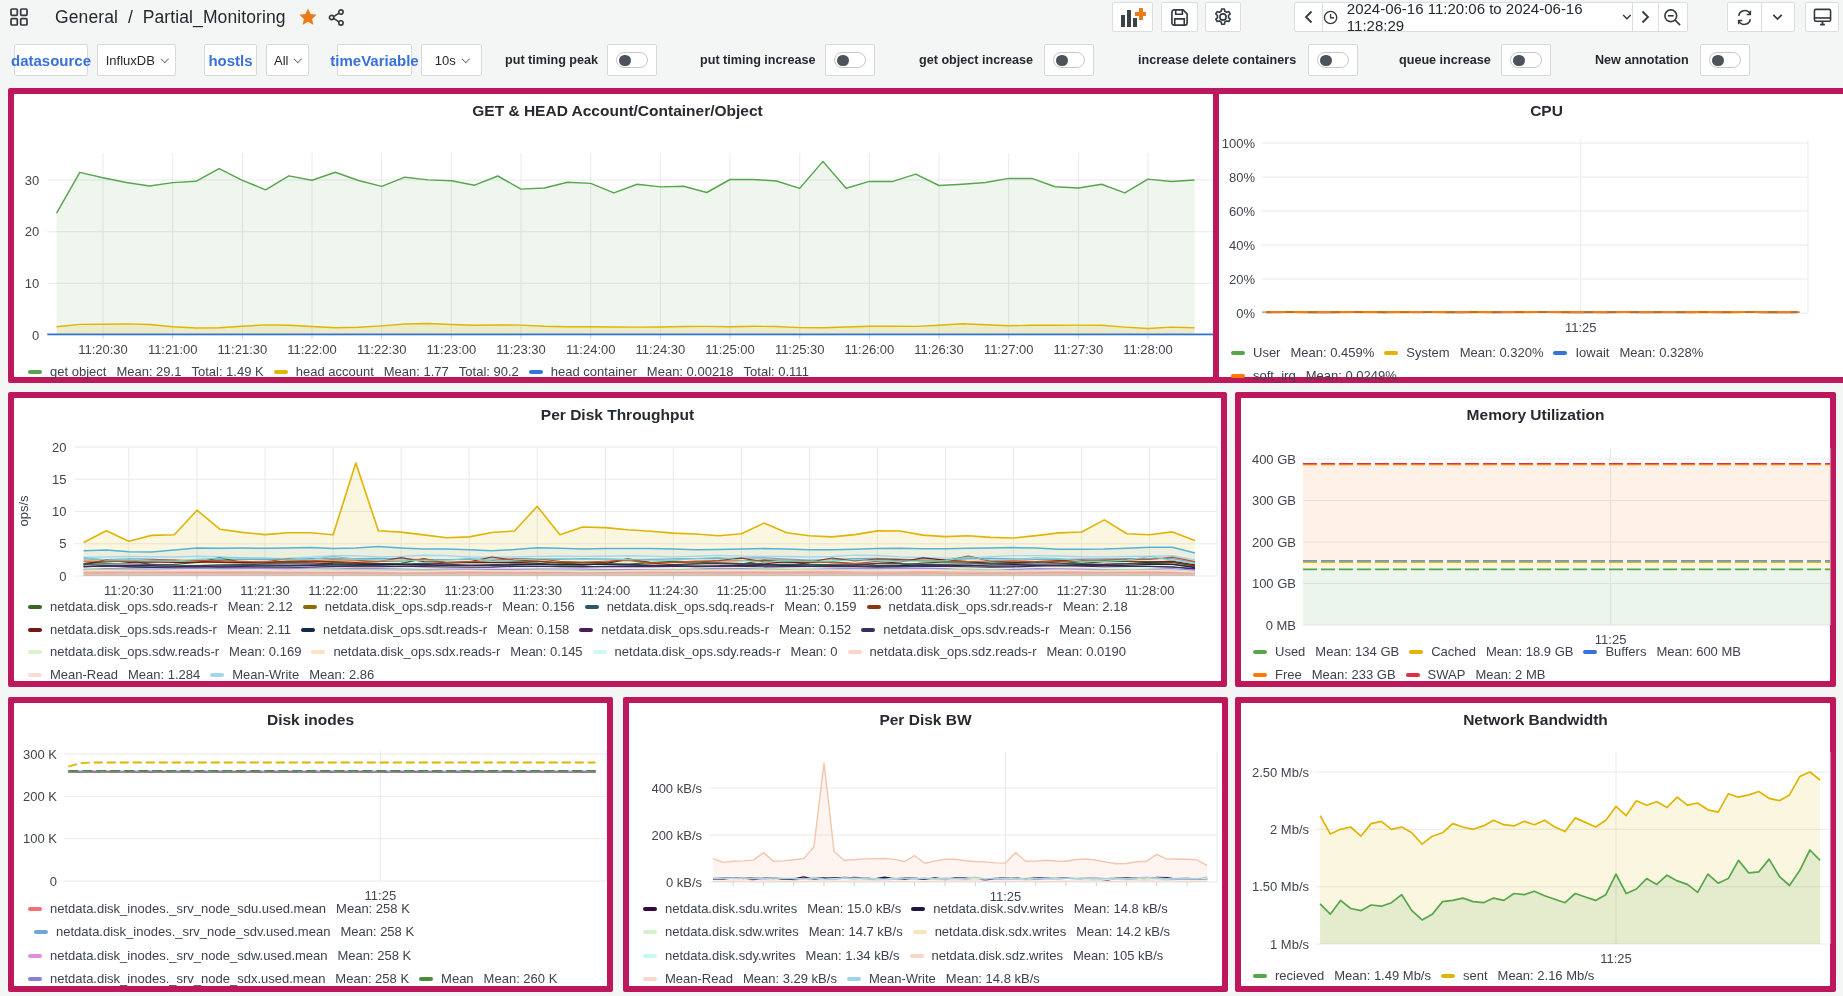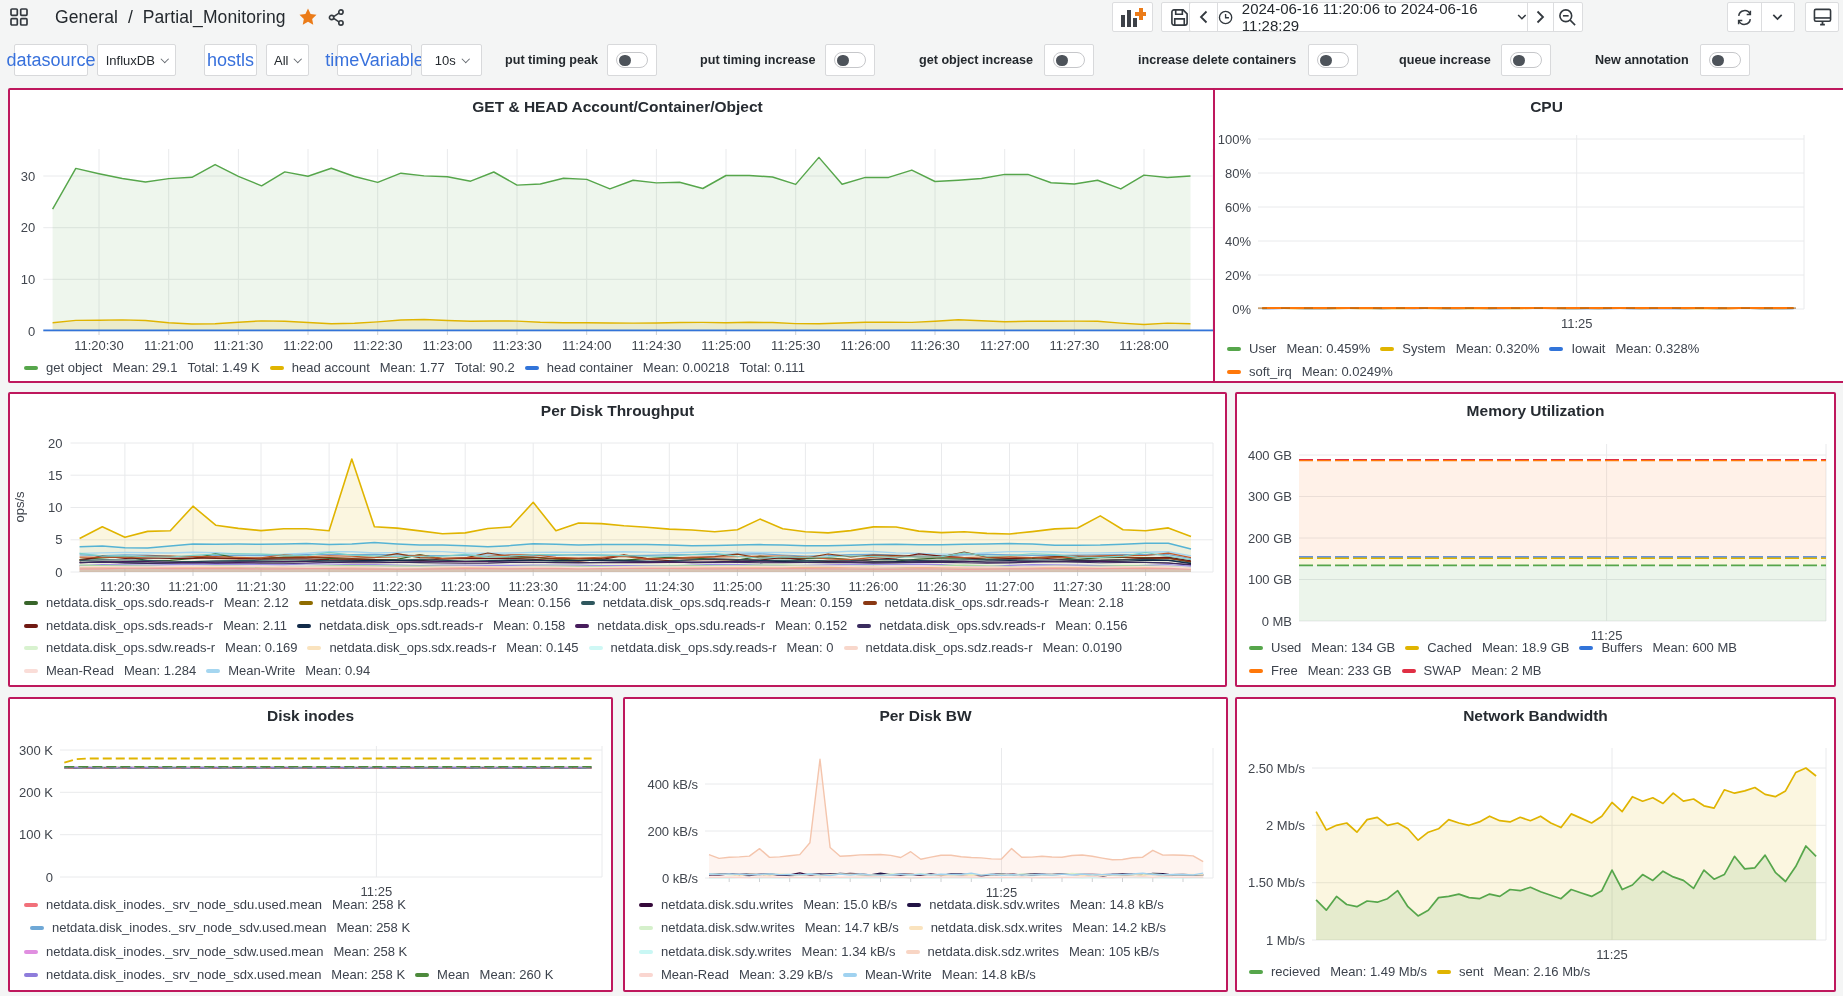--- a/index.html
+++ b/index.html
@@ -1,33 +1,33 @@
 <!DOCTYPE html>
 <html><head><meta charset="utf-8"><style>
 *{margin:0;padding:0;box-sizing:border-box}
 html,body{width:1843px;height:996px;background:#f4f5f5;font-family:"Liberation Sans",sans-serif;overflow:hidden}
 #page{position:relative;width:1843px;height:996px}
-.panel{position:absolute;background:#fff;border:2px solid #be185d;border-radius:2px;box-shadow:0 0 1px rgba(24,26,27,.06)}
+.panel{position:absolute;background:#fff;border:6px solid #be185d;border-radius:2px;box-shadow:0 0 1px rgba(24,26,27,.06)}
 .panel svg{position:absolute;left:0;top:0}
 .ptitle{position:absolute;top:8px;left:0;right:0;text-align:center;font-size:15.5px;font-weight:600;color:#262b31;z-index:2}
 svg text{font-family:"Liberation Sans",sans-serif}
 .lg{position:absolute;display:flex;gap:10px;align-items:center;font-size:13px;color:#3d434d;white-space:nowrap;line-height:18px}
 .lg .it{display:inline-flex;align-items:center}
 .lg i{display:inline-block;width:14px;height:4.5px;border-radius:2.2px;margin-right:8px}
 .lg b{font-weight:400;margin-left:10px}
 .nav{position:absolute;left:10px;top:6px;height:22px;display:flex;align-items:center}
 .navtitle{font-size:17.5px;font-weight:500;color:#24292e;margin-left:27px;letter-spacing:.1px}
 .star{margin-left:12px}
 .share{margin-left:10px}
 .btn,.btngroup{position:absolute;top:2px;height:30px;background:#fff;border:1px solid #dcdddf;border-radius:2px;display:flex;align-items:center;justify-content:center}
 .btngroup{justify-content:flex-start;padding:0}
 .bseg{height:100%;display:inline-flex;align-items:center;justify-content:center;border-right:1px solid #dcdddf}
 .timetext{font-size:15px;color:#24292e;margin:0 10px 0 9px}
 .vlabel,.vval{position:absolute;top:44px;height:32px;background:#fff;border:1px solid #d8d9db;border-radius:2px;display:flex;align-items:center;justify-content:center;font-size:13px;color:#24292e}
-.vblue{color:#3871dc;font-weight:400;font-size:18px}
+.vblue{color:#3871dc;font-weight:700;font-size:15px}
 .vval{font-weight:500}
 .car{display:inline-block;width:5.5px;height:5.5px;border-right:1.4px solid #60656c;border-bottom:1.4px solid #60656c;transform:rotate(45deg);margin-left:7px;margin-top:-3px}
 .tlabel{position:absolute;top:44px;height:32px;display:flex;align-items:center;font-size:12.6px;font-weight:700;color:#24292e}
 .tbox{position:absolute;top:44px;width:50px;height:32px;background:#fff;border:1px solid #d8d9db;border-radius:2px;display:flex;align-items:center;justify-content:center}
 .pill{display:inline-block;width:32px;height:16px;border:1px solid #c6c7ca;border-radius:8px;background:#fff;position:relative}
 .knob{position:absolute;left:2px;top:1.9px;width:11.6px;height:11.6px;border-radius:50%;background:#4d535a}
 </style></head>
 <body>
 <div id="page">
 
@@ -64,21 +64,21 @@
   <path d="M6 2v4.6h7V2"></path>
         <path d="M5 18v-6.5h10V18"></path>
  </svg>
 </div>
 <div class="btn" style="left:1205px;width:36px">
  <svg width="20" height="20" viewBox="0 0 20 20" fill="none" stroke="#33393f" stroke-width="1.6">
   <circle cx="10" cy="10" r="3.1"></circle>
         <path d="M8.6 2h2.8l.4 2.2a6 6 0 0 1 1.9 1.1l2.1-.7 1.4 2.4-1.7 1.5a6 6 0 0 1 0 2.2l1.7 1.5-1.4 2.4-2.1-.7a6 6 0 0 1-1.9 1.1l-.4 2.2H8.6l-.4-2.2a6 6 0 0 1-1.9-1.1l-2.1.7-1.4-2.4 1.7-1.5a6 6 0 0 1 0-2.2L2.8 7l1.4-2.4 2.1.7a6 6 0 0 1 1.9-1.1z" stroke-linejoin="round"></path>
  </svg>
 </div>
-<div class="btngroup" style="left:1189px;width:394px">
+<div class="btngroup" style="left:1294px;width:394px">
  <span class="bseg" style="width:33px">
         <svg width="9" height="14" viewBox="0 0 9 14" fill="none" stroke="#33393f" stroke-width="1.8">
           <path d="M7.5 1.5L2 7l5.5 5.5"></path>
         </svg>
       </span>
  <span class="bseg" style="width:372px">
   <svg width="17" height="17" viewBox="0 0 18 18" fill="none" stroke="#33393f" stroke-width="1.6">
    <circle cx="9" cy="9" r="7.3"></circle>
           <path d="M9 4.8V9.3H13"></path>
   </svg>
@@ -377,21 +377,21 @@
         <span class="it"><i style="background:#3A2C5F"></i>netdata.disk_ops.sdv.reads-r<b>Mean: 0.156</b></span>
       </div>
       <div class="lg" style="left:14px;top:245px">
         <span class="it"><i style="background:#D8F2CF"></i>netdata.disk_ops.sdw.reads-r<b>Mean: 0.169</b></span>
         <span class="it"><i style="background:#FAE3BE"></i>netdata.disk_ops.sdx.reads-r<b>Mean: 0.145</b></span>
         <span class="it"><i style="background:#CFF8F5"></i>netdata.disk_ops.sdy.reads-r<b>Mean: 0</b></span>
         <span class="it"><i style="background:#F8D7CB"></i>netdata.disk_ops.sdz.reads-r<b>Mean: 0.0190</b></span>
       </div>
       <div class="lg" style="left:14px;top:268px">
         <span class="it"><i style="background:#FADDD8"></i>Mean-Read<b>Mean: 1.284</b></span>
-        <span class="it"><i style="background:#A5D6F0"></i>Mean-Write<b>Mean: 0.94</b></span>
+        <span class="it"><i style="background:#A5D6F0"></i>Mean-Write<b>Mean: 2.86</b></span>
       </div>
     </div>
 <div class="panel" style="left:1235px;top:392px;width:601px;height:295px">
       <div class="ptitle">Memory Utilization</div>
       <svg width="601" height="295" viewBox="0 0 601 295">
         <line x1="62" y1="227.0" x2="589" y2="227.0" stroke="#e9eaec" stroke-width="1"></line>
         <text x="55.0" y="231.5" text-anchor="end" font-size="13" fill="#41464e">0 MB</text>
         <line x1="62" y1="185.5" x2="589" y2="185.5" stroke="#e9eaec" stroke-width="1"></line>
         <text x="55.0" y="190.0" text-anchor="end" font-size="13" fill="#41464e">100 GB</text>
         <line x1="62" y1="144.0" x2="589" y2="144.0" stroke="#e9eaec" stroke-width="1"></line>

